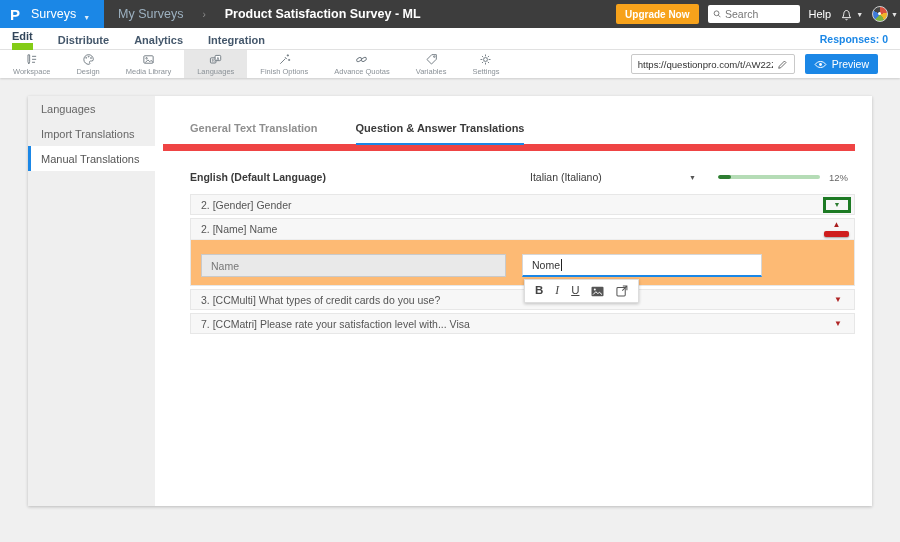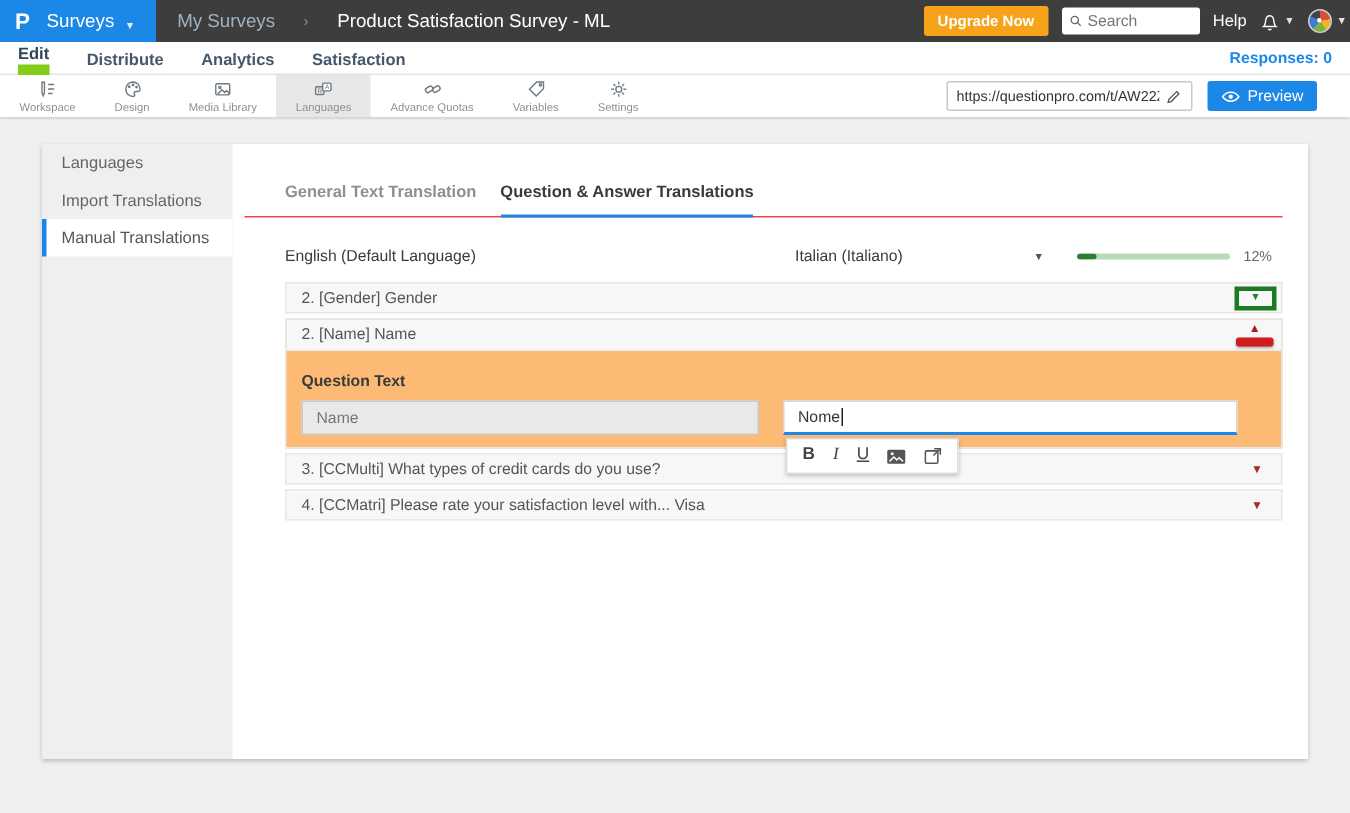--- a/index.html
+++ b/index.html
@@ -9,21 +9,21 @@
 
   
   .topbar{height:28px;background:#3d3d3d;display:flex;align-items:center;color:#fff}
   .logo-block{background:#1b87e6;height:100%;display:flex;align-items:center;padding:0 14px 0 10px;gap:11px;cursor:pointer}
   .logo{font-weight:bold;font-size:15px;line-height:1}
   .product-menu{font-size:12.5px;display:flex;gap:7px;align-items:flex-end}
   .caret{font-size:7px;color:rgba(255,255,255,.85);line-height:1}
   .breadcrumb{display:flex;align-items:center;gap:19px;margin-left:14px;font-size:12.5px}
   .bc-parent{color:#9db1c0}
   .bc-sep{color:#8d8d8d;font-size:10px}
-  .bc-title{color:#fff;font-weight:normal}
+  .bc-title{color:#fff;font-weight:bold}
   .top-right{margin-left:auto;display:flex;align-items:center;gap:9px;padding-right:2px}
   .upgrade-btn{background:#f7a21b;color:#fff;font-size:10px;font-weight:bold;padding:4.5px 9px;border-radius:2px;border:none;cursor:pointer;font-family:inherit}
   .searchbox{background:#fff;width:92px;height:18px;border-radius:2px;display:flex;align-items:center;padding:0 5px;gap:4px}
   .searchbox input{border:none;outline:none;width:100%;font-size:10.5px;color:#333;font-family:inherit;background:transparent}
   .help{font-size:11px;cursor:pointer}
   .icon-caret-group{display:flex;align-items:center;gap:3px;cursor:pointer}
   .avatar{width:16px;height:16px;border-radius:50%;background:conic-gradient(#d94f3d 0 22%,#f0b429 22% 40%,#7cb342 40% 62%,#3d7bd9 62% 82%,#444 82% 100%);border:1.5px solid #cfcfcf;position:relative}
   .avatar::after{content:"";position:absolute;left:5px;top:5px;width:3px;height:3px;border-radius:50%;background:#fff}
 
   
@@ -45,27 +45,27 @@
 
   
   .page{padding:18px 28px 0}
   .card{display:flex;background:#fff;height:410px;box-shadow:0 1px 3px rgba(0,0,0,.22)}
   .side{width:127px;background:#efefef;flex-shrink:0}
   .side-item{height:25px;display:flex;align-items:center;padding-left:13px;font-size:11px;color:#666;cursor:pointer}
   .side-item.active{background:#fff;border-left:3px solid #1b87e6;padding-left:10px;color:#555}
   .mainarea{flex:1;padding:0 17px 0 8px;position:relative}
 
   
-  .tabs{display:flex;gap:16px;margin-top:26px;border-bottom:1px solid #ef4444;padding-left:27px}
+  .tabs{display:flex;gap:38px;margin-top:26px;border-bottom:7px solid #ef4444;padding-left:27px}
   .tab{font-size:11px;font-weight:bold;color:#8f8f8f;padding-bottom:9px;cursor:pointer}
   .tab.active{color:#3a3a3a;border-bottom:2px solid #1b87e6;margin-bottom:-1px}
 
   
   .langrow{margin:20px 0 0 27px;display:flex;align-items:center}
-  .src-lang{font-size:10.5px;font-weight:normal;color:#3a3a3a;width:340px}
+  .src-lang{font-size:10.5px;font-weight:bold;color:#3a3a3a;width:340px}
   .tgt-lang{width:166px;display:flex;justify-content:space-between;align-items:center;font-size:10.5px;color:#3a3a3a;cursor:pointer}
   .tgt-caret{color:#555;font-size:7px}
   .progress{width:102px;height:4px;border-radius:2px;background:#b5dcb6;margin-left:22px;overflow:hidden}
   .progress-fill{height:100%;background:#2e7d32;border-radius:2px}
   .pct{font-size:9.5px;color:#666;margin-left:9px}
 
   
   .qlist{margin:11px 0 0 27px}
   .qrow{height:21px;background:#f7f7f7;border:1px solid #e7e7e7;display:flex;align-items:center;padding:0 12px 0 10px;margin-bottom:3px;position:relative;cursor:pointer}
   .qlabel{font-size:10.5px;color:#555}
@@ -75,21 +75,21 @@
 
   .qexpanded{border:1px solid #e7e7e7;background:#fdba74;margin-bottom:3px}
   .qexp-head{height:21px;background:#f7f7f7;display:flex;align-items:center;padding:0 12px 0 10px;position:relative;border-bottom:1px solid #ededed;cursor:pointer}
   .red-note{position:absolute;right:5px;top:2px;display:flex;flex-direction:column;align-items:center;z-index:11}
   .red-caret-up{color:#a91d1d;font-size:8px;line-height:1}
   .red-bar{width:25px;height:6px;background:#cf1d1d;border-radius:2px;margin-top:2px;box-shadow:0 1px 2px rgba(0,0,0,.35)}
   .qpanel{padding:14px 28px 8px 10px;position:relative}
   .qt-label{font-size:10.5px;font-weight:bold;color:#3a3a3a;margin-bottom:7px}
   .fields{display:flex;gap:16px}
   .src-field{width:305px;height:23px;background:#e9e9e9;border:1px solid #c9c9c9;display:flex;align-items:center;padding-left:9px;font-size:10.5px;color:#777}
-  .tr-wrap{position:relative;width:303px}
+  .tr-wrap{position:relative;width:240px}
   .tr-field{width:100%;height:23px;background:#fff;border:1px solid #d6d6d6;border-bottom:2px solid #1b87e6;display:flex;align-items:center;padding-left:9px;font-size:10.5px;color:#333}
   .cursor{display:inline-block;width:1px;height:12px;background:#222;margin-left:1px}
   .fmt-toolbar{position:absolute;top:25px;left:2px;background:#fff;border:1px solid #ddd;box-shadow:0 1px 3px rgba(0,0,0,.22);display:flex;align-items:center;gap:12px;padding:5px 10px;z-index:10}
   .fmt-btn{cursor:pointer;color:#444;font-size:11.5px;line-height:1}
   .fmt-b{font-weight:bold}
   .fmt-i{font-style:italic;font-family:"Liberation Serif",serif}
   .fmt-u{text-decoration:underline}
 </style>
 </head>
 <body>
@@ -128,21 +128,21 @@
       <span class="avatar"></span>
       <span class="caret">▼</span>
     </span>
   </div>
 </div>
 
 <div class="navrow">
   <span class="nav-link active">Edit</span>
   <span class="nav-link">Distribute</span>
   <span class="nav-link">Analytics</span>
-  <span class="nav-link">Satisfaction</span>
+  <span class="nav-link">Integration</span>
   <span class="responses">Responses: 0</span>
 </div>
 
 <div class="iconbar">
   <div class="tool-item">
     <svg viewBox="0 0 14 14" fill="none" stroke="#6e7880" stroke-width="1">
         <path d="M3.2 2h1.8v7.5L4.1 11.8 3.2 9.5z"></path>
         <path d="M7.6 3.6h4.4M7.6 6.8h4.4M7.6 10h3.2"></path>
       </svg>
     <span class="tool-label">Workspace</span>
@@ -165,20 +165,29 @@
     <span class="tool-label">Media Library</span>
   </div>
   <div class="tool-item active">
     <svg viewBox="0 0 14 14" fill="none" stroke="#6e7880" stroke-width="1">
         <rect x="1.5" y="5.2" width="6" height="5.6" rx="1"></rect>
         <rect x="6.6" y="2.6" width="6" height="5.6" rx="1" fill="#fff"></rect>
         <text x="8.2" y="7" font-size="4.6" fill="#6e7880" stroke="none" font-family="Liberation Sans, sans-serif">A</text>
         <text x="2.9" y="9.6" font-size="4.6" fill="#6e7880" stroke="none" font-family="Liberation Sans, sans-serif">R</text>
       </svg>
     <span class="tool-label">Languages</span>
+  </div>
+  <div class="tool-item">
+    <svg viewBox="0 0 14 14" fill="none" stroke="#6e7880" stroke-width="1">
+        <path d="M2.4 11.6 8 6"></path>
+        <path d="M7.4 4.4l2.2 2.2"></path>
+        <path d="M10.6 1.4v2.4M9.4 2.6h2.4"></path>
+        <path d="M12 6.4v2.2M10.9 7.5h2.2"></path>
+      </svg>
+    <span class="tool-label">Finish Options</span>
   </div>
   <div class="tool-item">
     <svg viewBox="0 0 14 14" fill="none" stroke="#6e7880" stroke-width="1">
         <rect x="1.6" y="5.4" width="5.6" height="3.4" rx="1.7" transform="rotate(-32 4.4 7.1)"></rect>
         <rect x="6.8" y="5.2" width="5.6" height="3.4" rx="1.7" transform="rotate(-32 9.6 6.9)"></rect>
       </svg>
     <span class="tool-label">Advance Quotas</span>
   </div>
   <div class="tool-item">
     <svg viewBox="0 0 14 14" fill="none" stroke="#6e7880" stroke-width="1">
@@ -249,21 +258,20 @@
 
         <div class="qexpanded">
           <div class="qexp-head">
             <span class="qlabel">2. [Name] Name</span>
             <span class="red-note">
               <span class="red-caret-up">▲</span>
               <span class="red-bar"></span>
             </span>
           </div>
           <div class="qpanel">
-            <div class="qt-label">Question Text</div>
             <div class="fields">
               <div class="src-field">
                 <span>Name</span>
               </div>
               <div class="tr-wrap">
                 <div class="tr-field">
                   <span>Nome</span>
                     <span class="cursor"></span>
                 </div>
                 <div class="fmt-toolbar">
@@ -288,20 +296,20 @@
             </div>
           </div>
         </div>
 
         <div class="qrow">
           <span class="qlabel">3. [CCMulti] What types of credit cards do you use?</span>
           <span class="row-caret">▼</span>
         </div>
 
         <div class="qrow">
-          <span class="qlabel">4. [CCMatri] Please rate your satisfaction level with... Visa</span>
+          <span class="qlabel">7. [CCMatri] Please rate your satisfaction level with... Visa</span>
           <span class="row-caret">▼</span>
         </div>
 
       </div>
     </div>
   </div>
 </div>
 
 </body></html>

